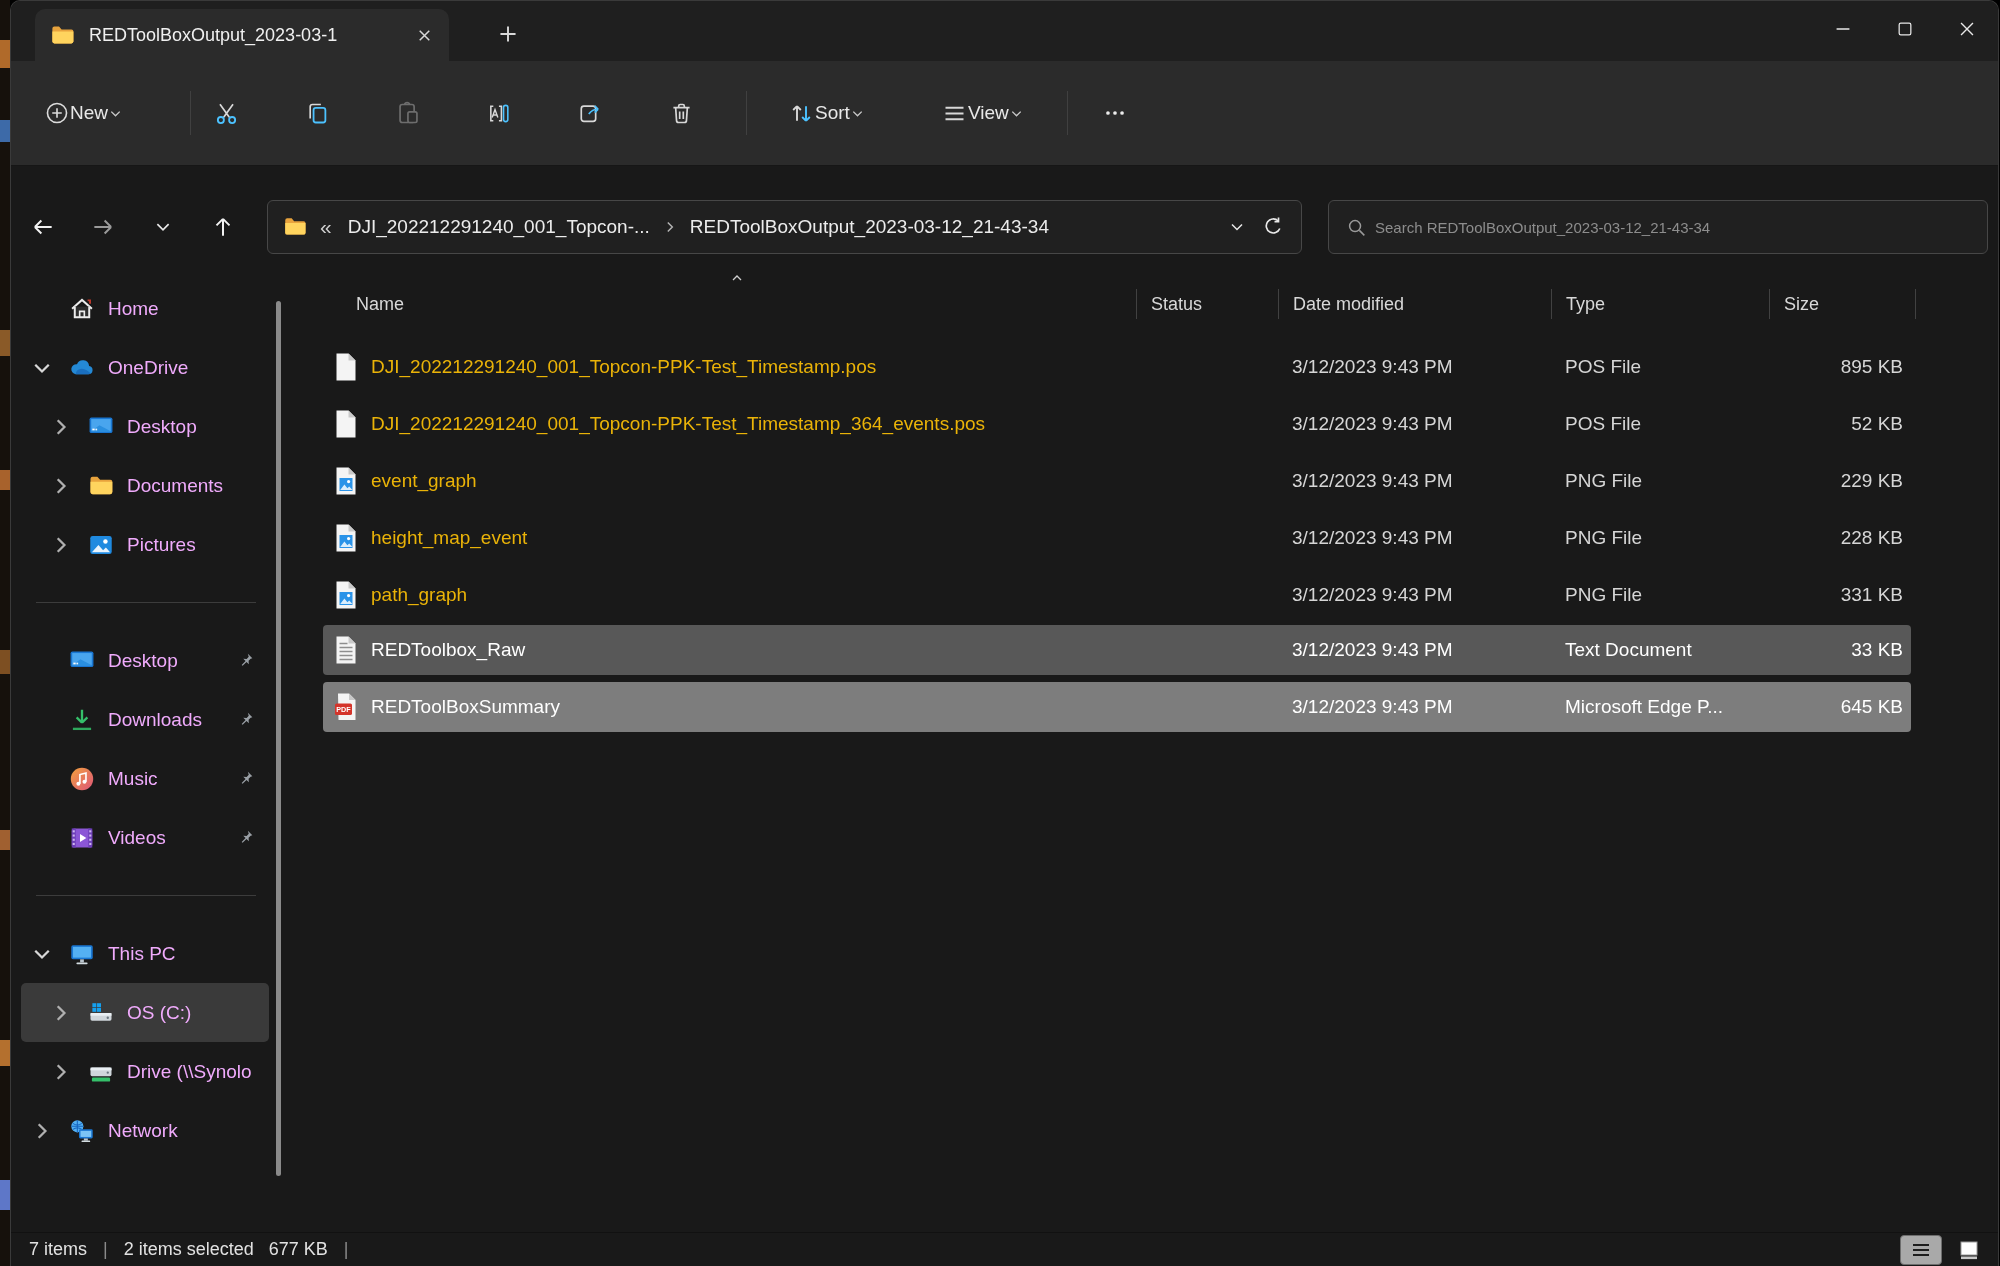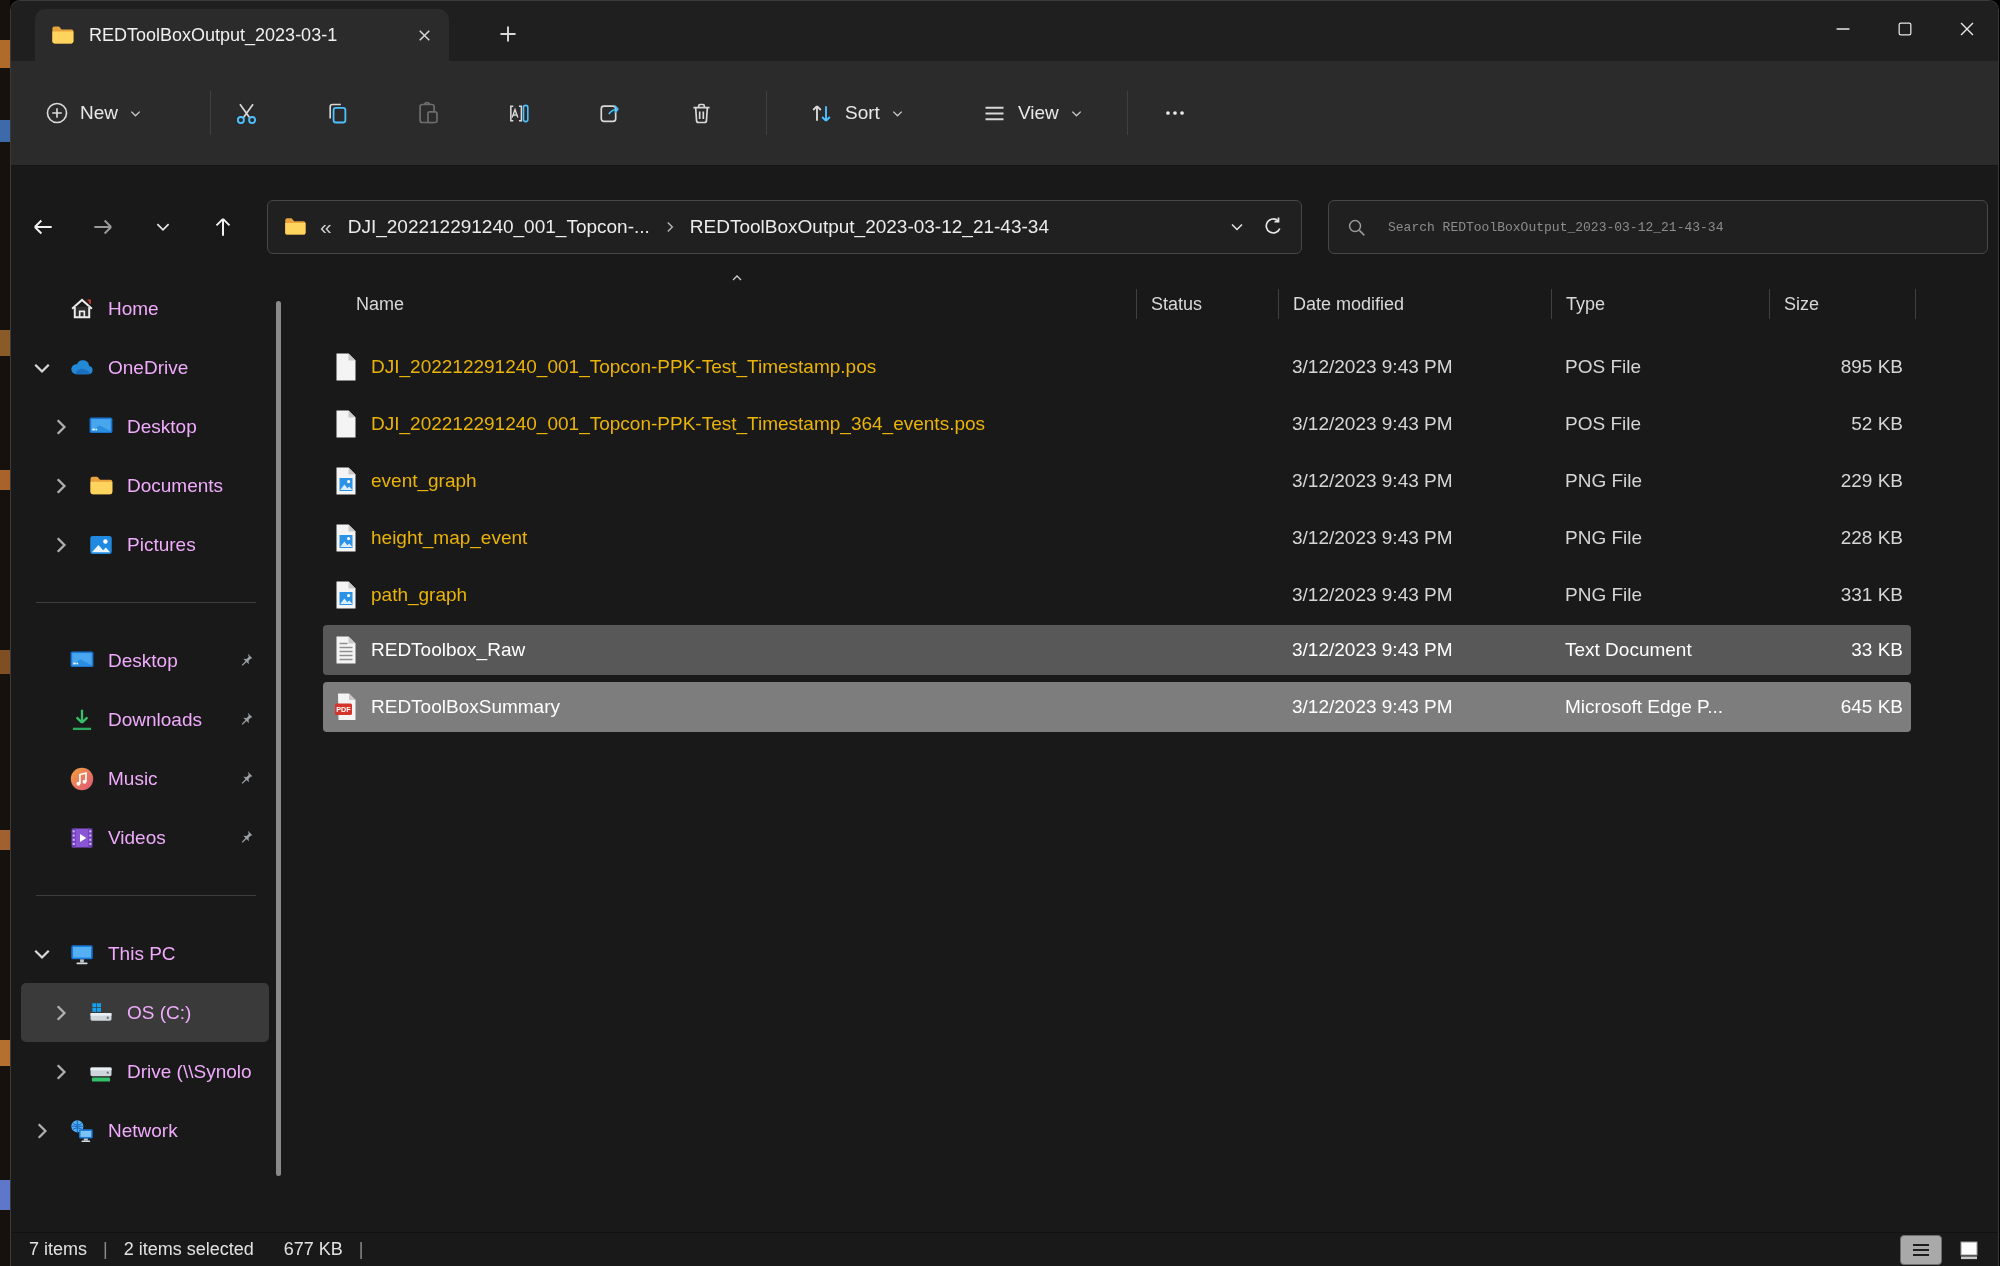--- a/index.html
+++ b/index.html
@@ -19,21 +19,21 @@
   .tab{position:absolute;left:24px;top:8px;width:414px;height:52px;background:#2b2b2b;
        border-radius:10px 10px 0 0;display:flex;align-items:center;padding:0 10px 0 14px;box-sizing:border-box;}
   .tab-title{font-size:18px;color:#f0f0f0;margin-left:13px;flex:1;white-space:nowrap;overflow:hidden;}
   .tab-close{width:30px;height:30px;border:none;background:transparent;border-radius:4px;display:flex;align-items:center;justify-content:center;padding:0;cursor:default;}
   .newtab-btn{position:absolute;left:478px;top:14px;width:38px;height:38px;border:none;background:transparent;border-radius:6px;display:flex;align-items:center;justify-content:center;padding:0;}
   .win-controls{position:absolute;right:0;top:0;height:56px;display:flex;}
   .win-btn{width:62px;height:56px;border:none;background:transparent;display:flex;align-items:center;justify-content:center;padding:0;}
 
   
   .commandbar{height:105px;background:#2b2b2b;display:flex;align-items:center;padding-left:20px;border-bottom:1px solid #161616;box-sizing:border-box;}
-  .cmd-btn{display:flex;align-items:center;gap:10px;height:46px;border:none;background:transparent;border-radius:5px;padding:0 13px;color:#e8e8e8;font-size:19px;font-family:inherit;}
+  .cmd-btn{display:flex;align-items:center;gap:0;height:46px;border:none;background:transparent;border-radius:5px;padding:0 13px;color:#e8e8e8;font-size:19px;font-family:inherit;}
   .icon-btn{width:46px;height:46px;display:flex;align-items:center;justify-content:center;border:none;background:transparent;border-radius:5px;padding:0;}
   .icon-btn.disabled{opacity:.45;}
   .vdiv{width:1px;height:44px;background:#404040;}
   .d1{margin:0 12px 0 54px;} .d2{margin:0 26px 0 42px;} .d3{margin:0 24px 0 30px;}
   .act-group{display:flex;gap:45px;}
   .sortview-group{display:flex;gap:50px;margin-left:2px;}
 
   
   .navbar{height:100px;background:#191919;display:flex;align-items:center;padding:22px 0 0 0;box-sizing:border-box;}
   .nav-btns{display:flex;gap:20px;margin-left:12px;}
@@ -41,21 +41,21 @@
   .addressbar{margin-left:24px;width:1035px;height:54px;background:#202020;border:1px solid #474747;border-radius:6px;
               display:flex;align-items:center;padding:0 10px 0 14px;box-sizing:border-box;}
   .crumb-overflow{color:#d0d0d0;font-size:21px;margin-left:12px;}
   .crumbs{display:flex;align-items:center;margin-left:10px;}
   .crumb{font-size:19px;color:#ececec;white-space:nowrap;padding:4px 6px;border-radius:4px;}
   .crumb-sep{display:inline-flex;width:16px;height:16px;margin:0 6px;}
   .addr-spacer{flex:1;}
   .addr-btn{width:36px;height:36px;border:none;background:transparent;border-radius:4px;display:flex;align-items:center;justify-content:center;padding:0;}
   .searchbox{margin-left:26px;width:660px;height:54px;background:#202020;border:1px solid #474747;border-radius:6px;
              display:flex;align-items:center;padding:0 16px;box-sizing:border-box;}
-  .searchbox input{flex:1;margin-left:18px;background:transparent;border:none;outline:none;color:#e8e8e8;font-size:13px;font-family:Liberation Mono, monospace;}
+  .searchbox input{flex:1;margin-left:5px;background:transparent;border:none;outline:none;color:#e8e8e8;font-size:15px;font-family:Liberation Sans, sans-serif;}
   .searchbox input::placeholder{color:#8d8d8d;opacity:1;}
 
   
   .content{position:absolute;top:265px;left:0;right:0;bottom:34px;display:flex;}
   .sidebar{width:270px;padding-top:13px;box-sizing:border-box;position:relative;flex:none;}
   .side-item{height:59px;display:flex;align-items:center;margin:0 12px 0 10px;border-radius:5px;box-sizing:border-box;}
   .side-item .chev{width:24px;height:24px;display:inline-flex;align-items:center;justify-content:center;flex:none;}
   .side-item.lvl0{padding-left:9px;} .side-item.lvl1{padding-left:28px;}
   .side-item .sicon{width:28px;height:28px;margin-left:14px;display:inline-flex;flex:none;}
   .side-label{margin-left:12px;font-size:19px;color:#f0abfc;white-space:nowrap;overflow:hidden;flex:1;}
@@ -79,21 +79,21 @@
   .fcell{font-size:19px;color:#d6d6d6;white-space:nowrap;overflow:hidden;padding-left:14px;}
   .fcell.name{display:flex;align-items:center;gap:12px;color:#eab308;padding-left:10px;}
   .fcell.size{text-align:right;padding-right:8px;padding-left:0;}
   .frow.sel .fcell{color:#ffffff;}
   .ficon{width:26px;height:30px;display:inline-flex;flex:none;}
 
   
   .statusbar{position:absolute;left:0;right:0;bottom:0;height:34px;background:#191919;border-top:1px solid #111;
              display:flex;align-items:center;padding-left:18px;font-size:18px;color:#e2e2e2;box-sizing:border-box;}
   .sb-sep{color:#8a8a8a;margin:0 16px;}
-  .sb-size{margin-left:30px;}
+  .sb-size{margin-left:15px;}
   .view-toggles{margin-left:auto;margin-right:8px;display:flex;gap:6px;align-items:center;}
   .vt-btn{width:42px;height:30px;border:none;border-radius:4px;background:transparent;display:flex;align-items:center;justify-content:center;padding:0;}
   .vt-btn.active{background:#a9a9a9;border:1px solid #6d6d6d;box-sizing:border-box;}
 
   .ic{display:inline-flex;align-items:center;justify-content:center;}
   .ic svg,.chev svg,.sicon svg,.side-pin svg,.ficon svg,.sort-caret svg,.crumb-sep svg{width:100%;height:100%;display:block;}
 </style>
 </head>
 <body>
 

